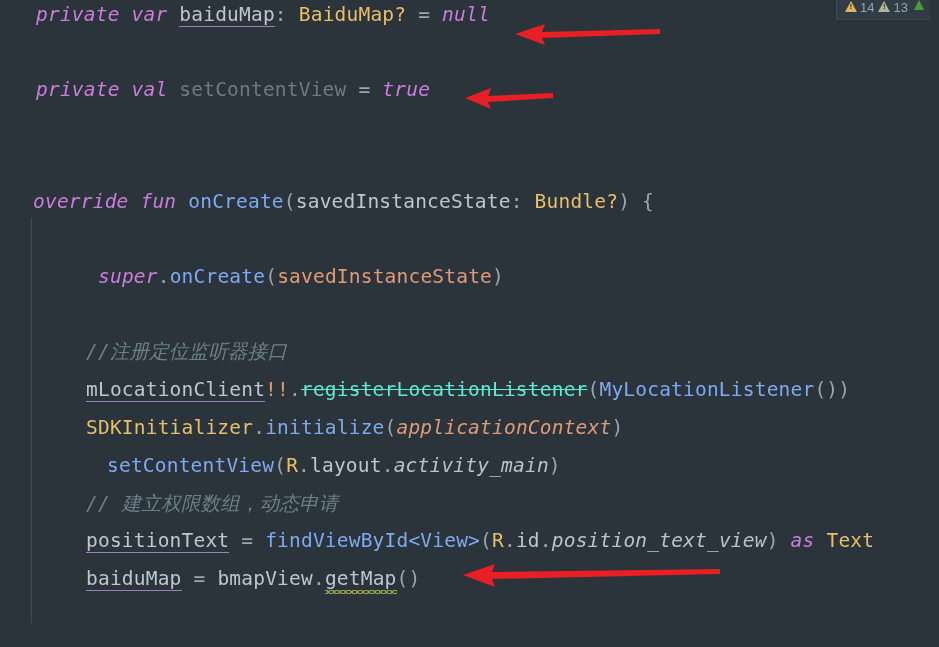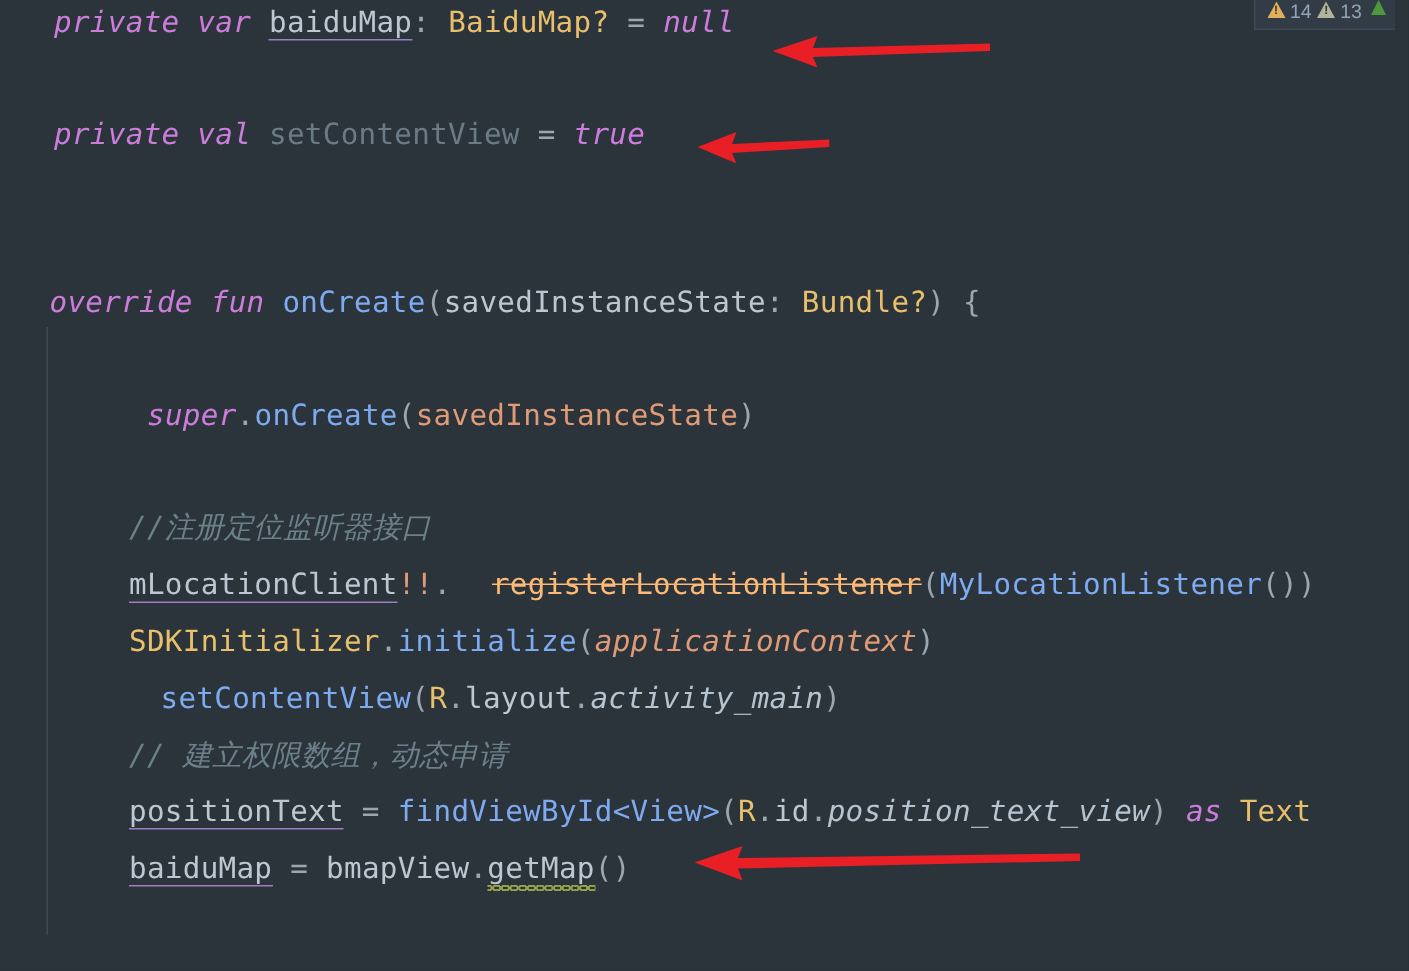--- a/index.html
+++ b/index.html
@@ -52,21 +52,21 @@
   .fn      { color: #7eaaf0; }
   .param   { color: #e09b76; font-style: italic; }      
   .paramn  { color: #e09b76; }
   .const   { color: #cc7ddb; font-style: italic; }      
   .punc    { color: #9aa7b0; }
   .op      { color: #9aa7b0; }
   .dim     { color: #6b7b85; }                          
   .comment { color: #6b8089; font-style: italic; text-align: center; }
   .res     { color: #b5c4cf; font-style: italic; }      
   .bang    { color: #e09b76; }
-  .deprec  { color: #fdba74; text-decoration: line-through; margin-left: 27px; }
+  .deprec  { color: #5eead4; text-decoration: line-through; }
 
   
   .squiggle {
     position: relative;
     color: #bcc7d1;
   }
   .squiggle::after {
     content: "";
     position: absolute;
     left: 0; right: 0; bottom: -4px;

